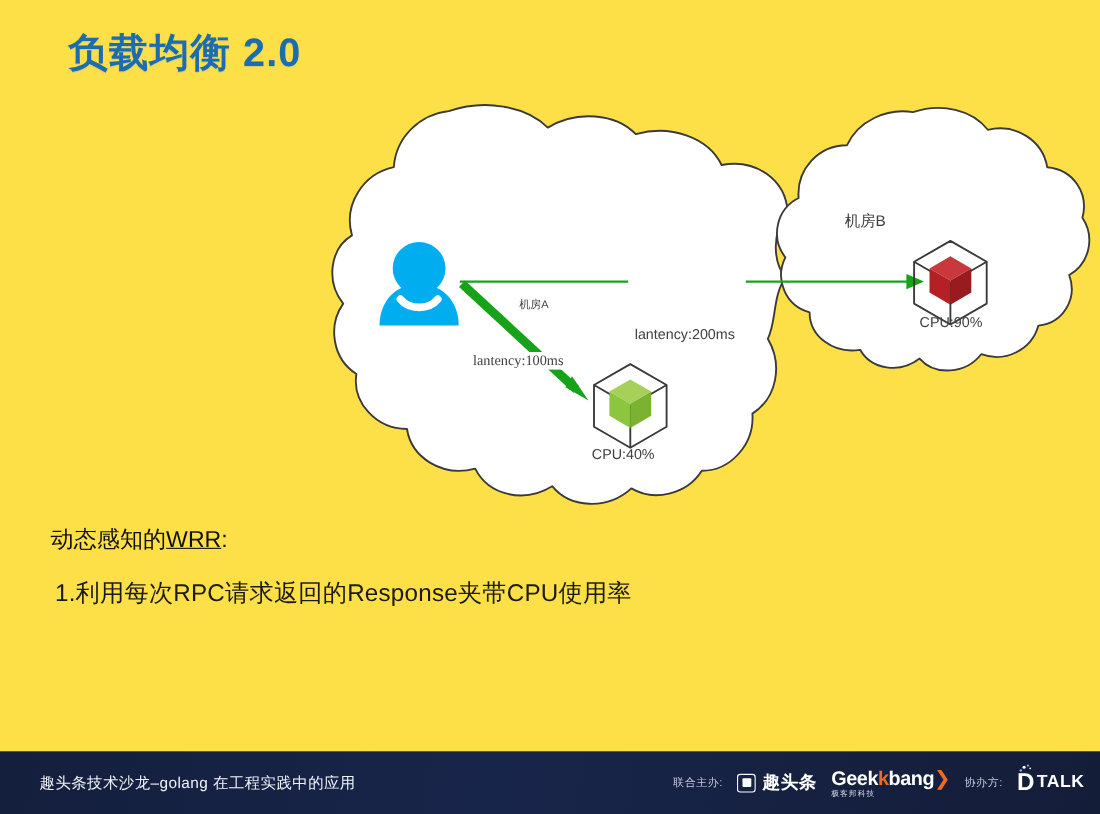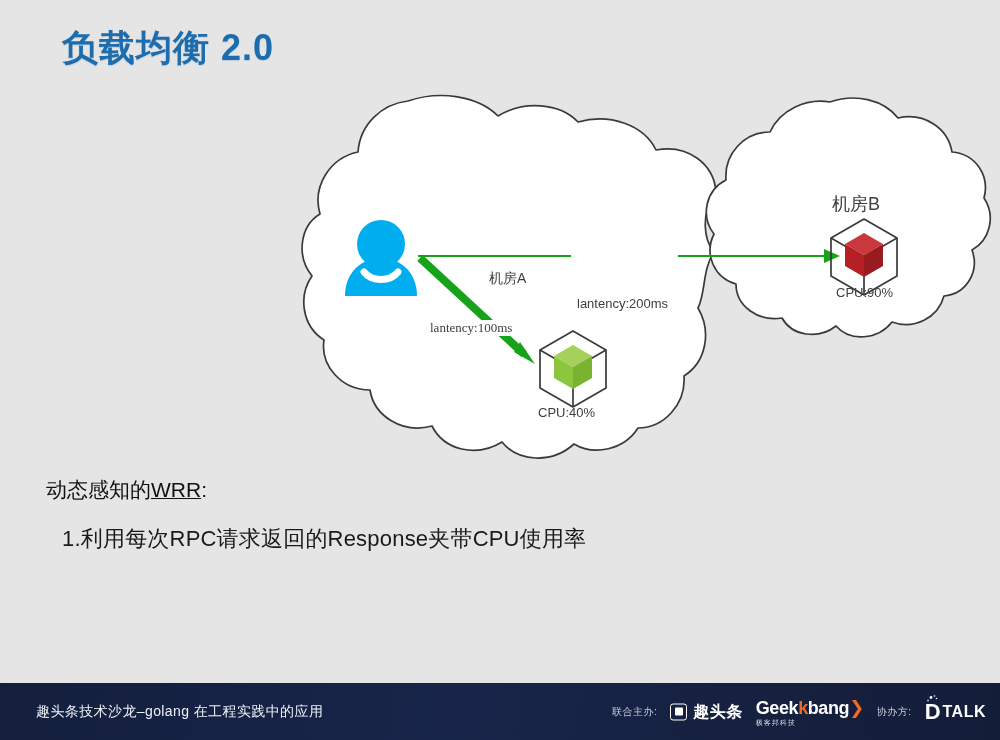--- a/index.html
+++ b/index.html
@@ -12,21 +12,21 @@
     background: #ffffff;
     font-family: "Liberation Sans", "DejaVu Sans", sans-serif;
     overflow: hidden;
     position: relative;
   }
   #slide {
     position: absolute;
     inset: 0;
     width: 1000px;
     height: 740px;
-    background: #e5e5e5;
+    background: #fde047;
   }
 
   
   #slide-title {
     position: absolute;
     left: 62px;
     top: 24px;
     font-size: 36px;
     font-weight: bold;
     color: #1d6cad;
@@ -43,22 +43,22 @@
     width: 1000px;
     height: 500px;
   }
   .diagram-label {
     position: absolute;
     font-family: "Liberation Sans", "DejaVu Sans", sans-serif;
     font-size: 13px;
     color: #404040;
     white-space: nowrap;
   }
-  #label-room-a  { left: 489px; top: 270px; font-size: 14px; }
-  #label-room-b  { left: 832px; top: 192px; font-size: 18px; }
+  #label-room-a  { left: 472px; top: 270px; font-size: 10px; }
+  #label-room-b  { left: 768px; top: 192px; font-size: 14px; }
   #label-lat-200 { left: 575px; top: 248px; background: #ffffff; padding: 0 2px; margin-top: 48px; }
   #label-lat-100 { left: 428px; top: 320px; background: #ffffff; padding: 0 2px; font-family: Liberation Serif, serif; }
   #label-cpu-a   { left: 538px; top: 405px; font-size: 13px; }
   #label-cpu-b   { left: 836px; top: 285px; font-size: 13px; }
 
   
   #formula {
     position: absolute;
     left: 480px;
     top: 461px;
@@ -83,21 +83,21 @@
     font-size: 21px;
     font-weight: normal;
     color: #111111;
     margin: 0 0 20px 0;
     white-space: nowrap;
   }
   #wrr-heading .underlined { text-decoration: underline; text-decoration-thickness: 1px; }
   .bullet-line {
     font-size: 22px;
     color: #1a1a1a;
-    margin: 0 0 22px 16px;
+    margin: 0 0 22px 4px;
     white-space: nowrap;
     letter-spacing: 0.2px;
   }
 
   
   #footer {
     position: absolute;
     left: 0;
     top: 683px;
     width: 1000px;

